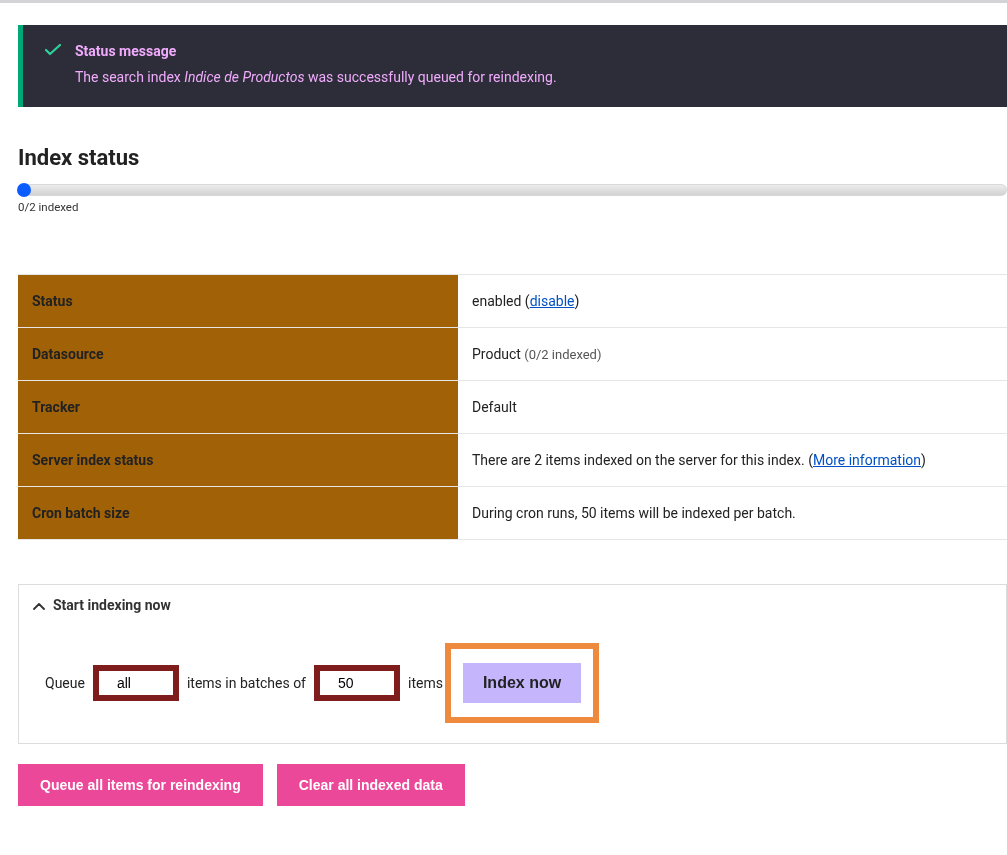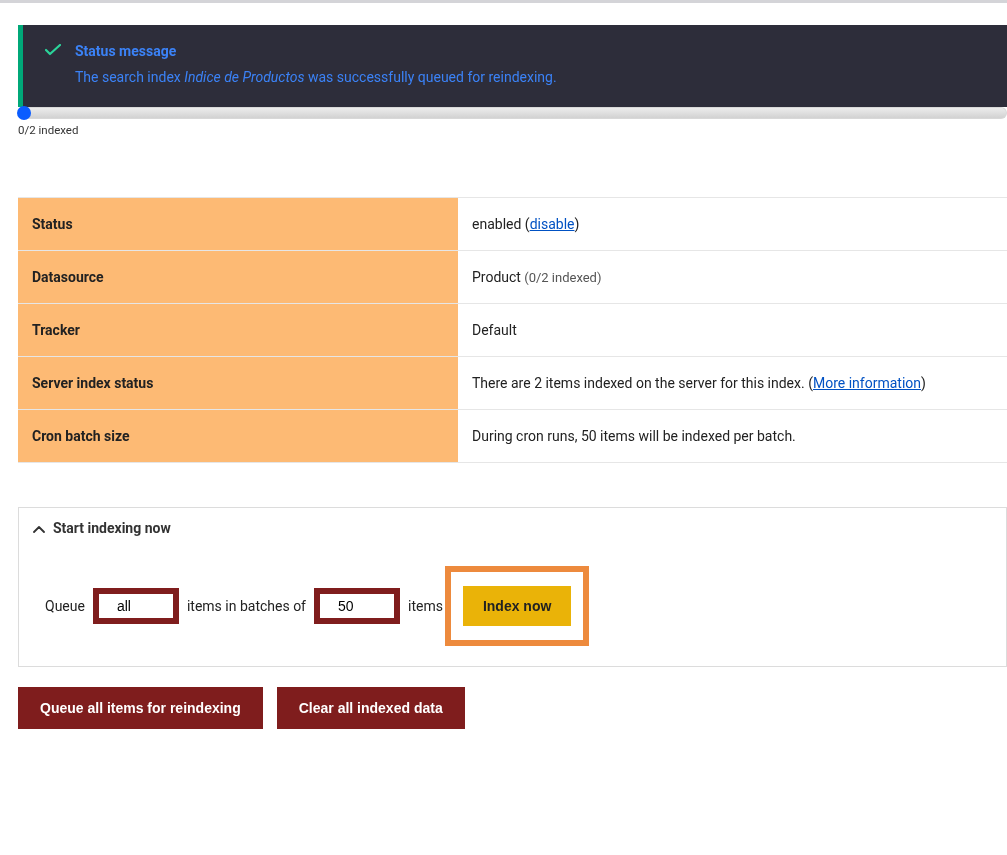--- a/index.html
+++ b/index.html
@@ -20,21 +20,21 @@
   }
   .content {
     padding: 0 0 20px 18px;
   }
 
   .status-message {
     background: #2d2d3a;
     border-left: 5px solid #00a878;
     padding: 18px 22px 22px 22px;
     margin-top: 22px;
-    color: #3b82f6;
+    color: #f0abfc;
   }
   .status-message-header {
     display: flex;
     align-items: center;
     gap: 14px;
     font-weight: 700;
     font-size: 14px;
     margin-bottom: 10px;
   }
   .check-icon {
@@ -88,21 +88,21 @@
 
   table.details {
     width: 100%;
     border-collapse: collapse;
     margin-top: 60px;
     border-top: 1px solid #e6e6e6;
   }
   table.details tr { border-bottom: 1px solid #e6e6e6; }
   table.details th {
     text-align: left;
-    background: #fdba74;
+    background: #a16207;
     font-weight: 700;
     padding: 18px 14px;
     width: 440px;
     color: #222;
     font-size: 14px;
   }
   table.details td {
     padding: 18px 14px;
     font-size: 14px;
   }
@@ -143,37 +143,37 @@
   }
   .index-row input[type="text"] {
     border: 6px solid #7f1d1d;
     height: 36px;
     padding: 0 18px;
     font-size: 14px;
     width: 86px;
   }
   .index-row .label-text { font-size: 14px; }
   .btn-gray {
-    background: #eab308;
+    background: #c4b5fd;
     border: none;
     color: #222;
     font-weight: 700;
     height: 40px;
     padding: 0 20px;
     cursor: pointer;
-    font-size: 14px;
+    font-size: 16px;
   }
 
   .action-row {
     display: flex;
     gap: 14px;
     margin-top: 20px;
   }
   .btn-red {
-    background: #7f1d1d;
+    background: #ec4899;
     color: #fff;
     border: none;
     font-weight: 700;
     height: 42px;
     padding: 0 22px;
     cursor: pointer;
     font-size: 14px;
   }
   .items-of-wrap {
     display: flex;
@@ -196,20 +196,21 @@
               <path d="M1 6 L5 10 L15 1" stroke="#2bd49a" stroke-width="2.2" fill="none" stroke-linecap="round" stroke-linejoin="round"></path>
             </svg>
         </span>
         <span>Status message</span>
       </div>
       <div class="status-message-body">
         <span>The search index </span><em>Indice de Productos</em><span> was successfully queued for reindexing.</span>
       </div>
     </div>
 
+    <h2 class="section-title">Index status</h2>
 
     <div class="progress-wrap">
       <div class="progress-bar">
         <div class="progress-dot"></div>
       </div>
       <div class="progress-label">0/2 indexed</div>
     </div>
 
     <table class="details">
       <tbody>

